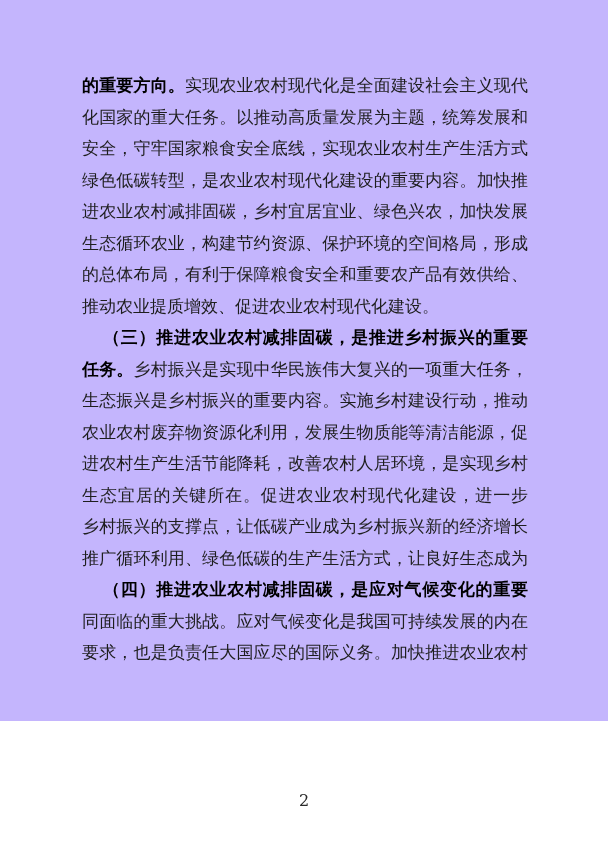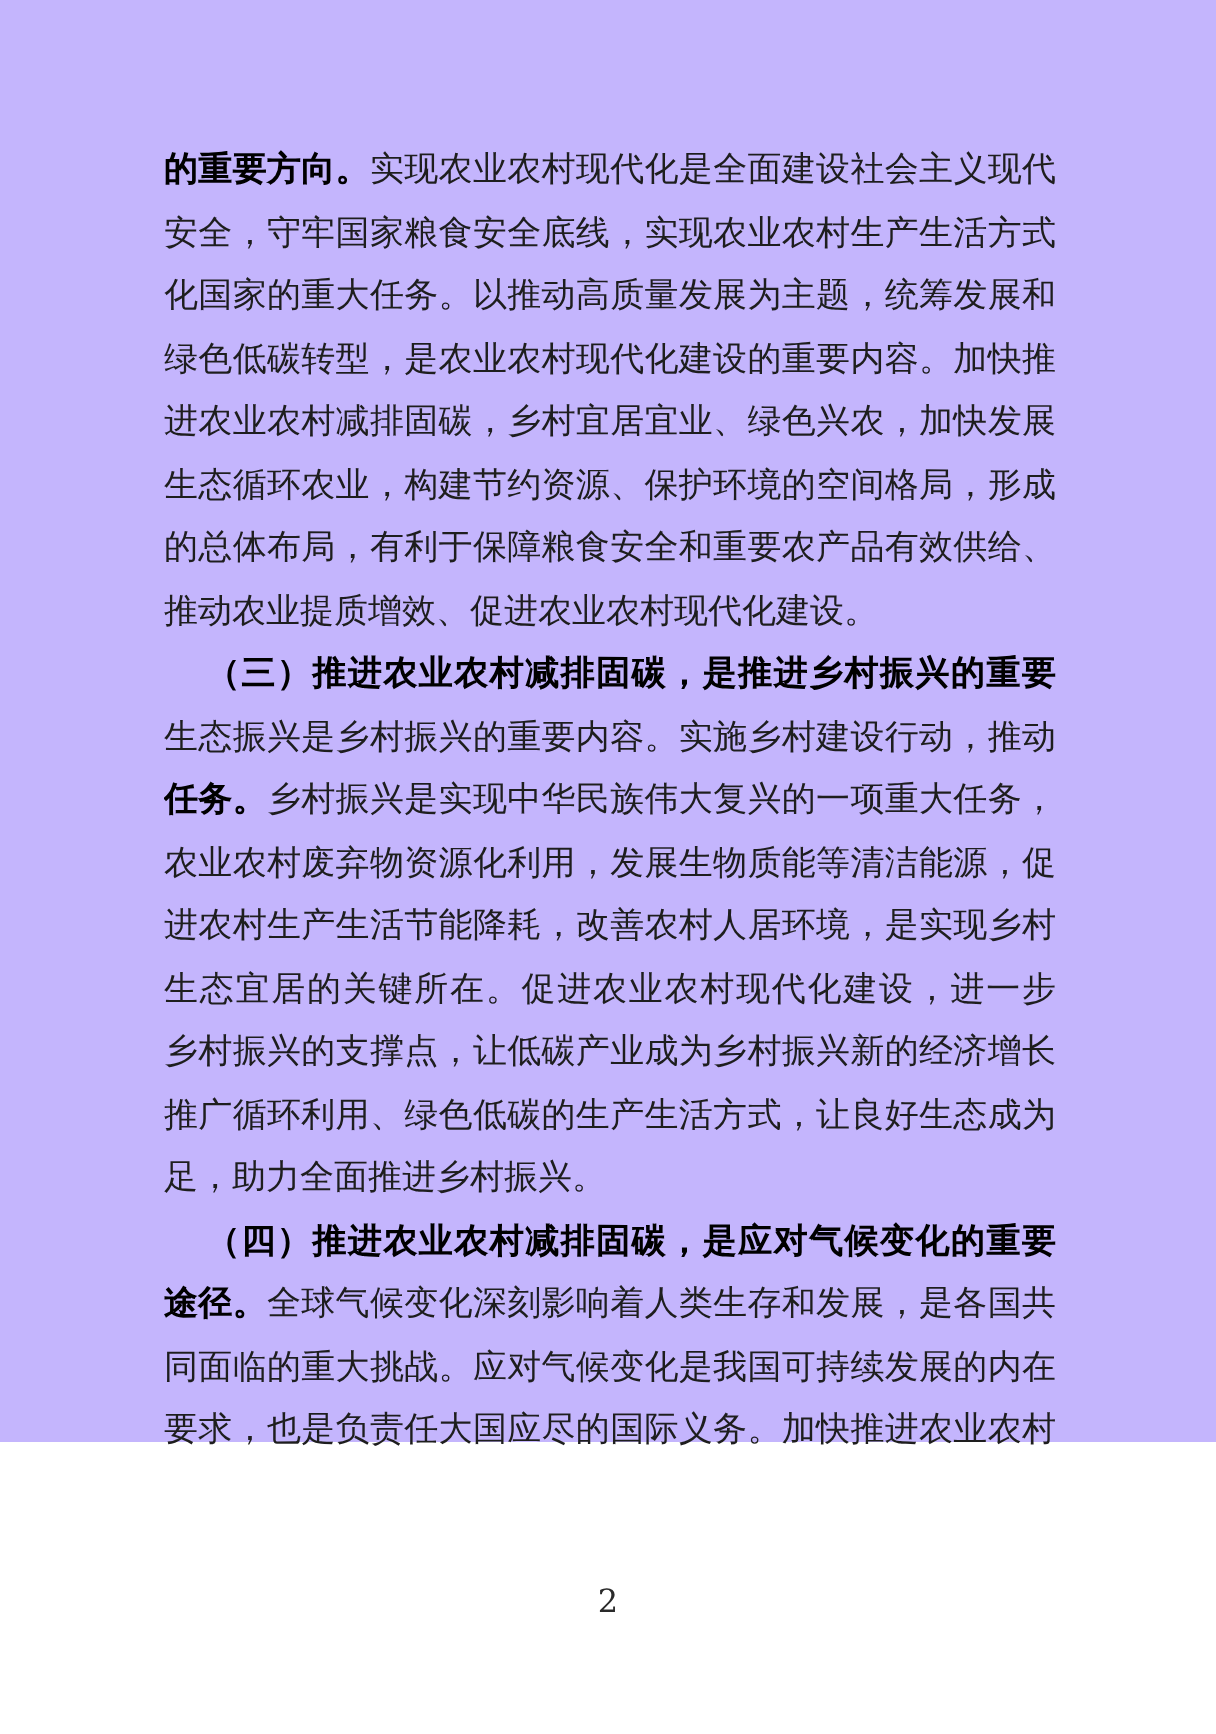--- a/index.html
+++ b/index.html
@@ -54,35 +54,33 @@
     line-height: 20px;
     color: #2a2a2a;
   }
 </style>
 </head>
 <body>
 
 <div class="page">
   <div class="text-body">
       <div class="line"><span class="seg bold">的重要方向。</span><span class="seg">实现农业农村现代化是全面建设社会主义现代</span></div>
+      <div class="line"><span class="seg">化国家的重大任务。以推动高质量发展为主题，统筹发展和</span></div>
       <div class="line"><span class="seg">安全，守牢国家粮食安全底线，实现农业农村生产生活方式</span></div>
-      <div class="line"><span class="seg">化国家的重大任务。以推动高质量发展为主题，统筹发展和</span></div>
       <div class="line"><span class="seg">绿色低碳转型，是农业农村现代化建设的重要内容。加快推</span></div>
       <div class="line"><span class="seg">进农业农村减排固碳，乡村宜居宜业、绿色兴农，加快发展</span></div>
       <div class="line"><span class="seg">生态循环农业，构建节约资源、保护环境的空间格局，形成</span></div>
       <div class="line"><span class="seg">的总体布局，有利于保障粮食安全和重要农产品有效供给、</span></div>
       <div class="line para-end"><span class="seg">推动农业提质增效、促进农业农村现代化建设。</span></div>
       <div class="line indent"><span class="seg bold">（三）推进农业农村减排固碳，是推进乡村振兴的重要</span></div>
+      <div class="line"><span class="seg bold">任务。</span><span class="seg">乡村振兴是实现中华民族伟大复兴的一项重大任务，</span></div>
       <div class="line"><span class="seg">生态振兴是乡村振兴的重要内容。实施乡村建设行动，推动</span></div>
-      <div class="line"><span class="seg bold">任务。</span><span class="seg">乡村振兴是实现中华民族伟大复兴的一项重大任务，</span></div>
       <div class="line"><span class="seg">农业农村废弃物资源化利用，发展生物质能等清洁能源，促</span></div>
       <div class="line"><span class="seg">进农村生产生活节能降耗，改善农村人居环境，是实现乡村</span></div>
       <div class="line"><span class="seg">生态宜居的关键所在。促进农业农村现代化建设，进一步</span></div>
       <div class="line"><span class="seg">乡村振兴的支撑点，让低碳产业成为乡村振兴新的经济增长</span></div>
       <div class="line"><span class="seg">推广循环利用、绿色低碳的生产生活方式，让良好生态成为</span></div>
-      <div class="line para-end"><span class="seg">足，助力全面推进乡村振兴。</span></div>
       <div class="line indent"><span class="seg bold">（四）推进农业农村减排固碳，是应对气候变化的重要</span></div>
-      <div class="line"><span class="seg bold">途径。</span><span class="seg">全球气候变化深刻影响着人类生存和发展，是各国共</span></div>
       <div class="line"><span class="seg">同面临的重大挑战。应对气候变化是我国可持续发展的内在</span></div>
       <div class="line"><span class="seg">要求，也是负责任大国应尽的国际义务。加快推进农业农村</span></div>
     </div>
   <div class="page-number">2</div>
 </div>
 
 </body></html>

